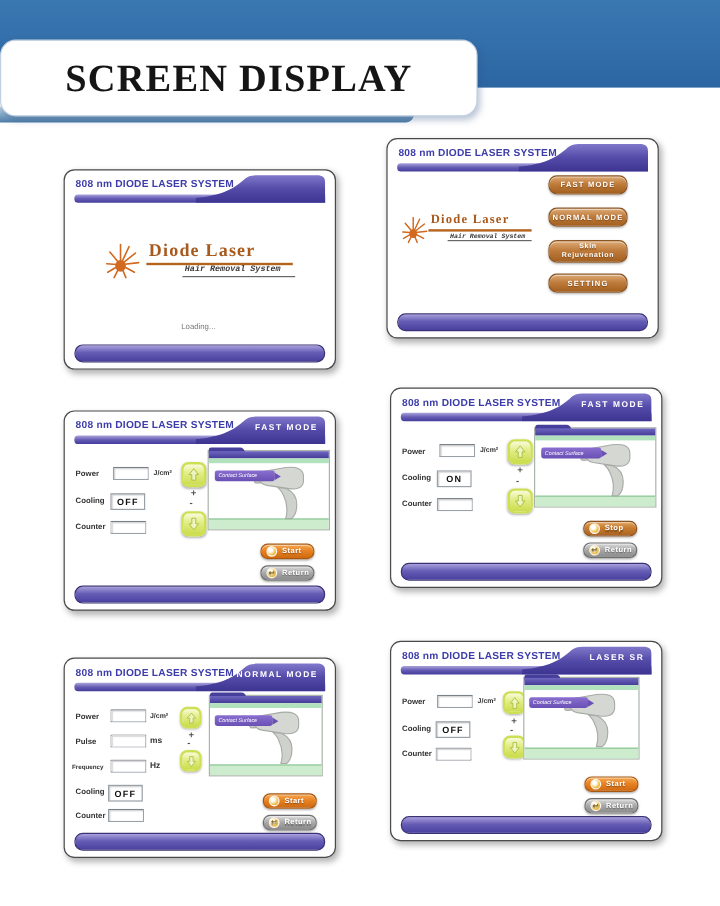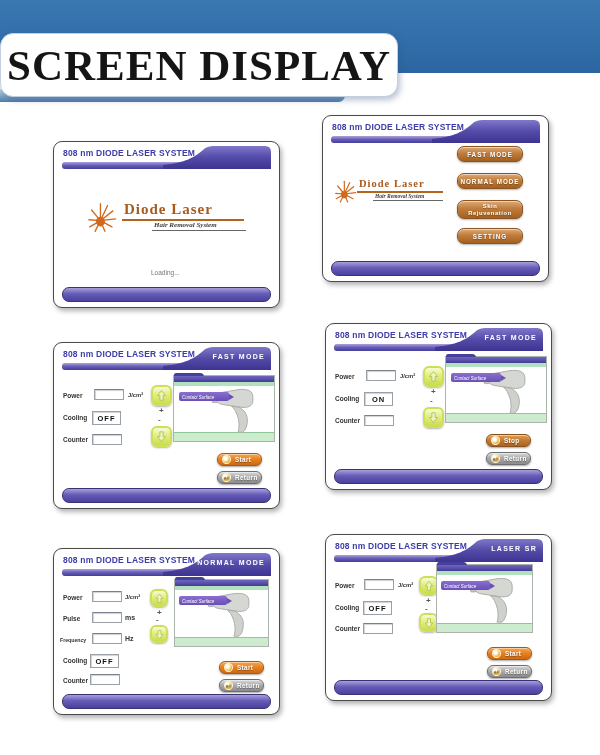--- a/index.html
+++ b/index.html
@@ -10,21 +10,21 @@
   .top-band{position:absolute;left:0;top:0;width:600px;height:73px;
     background:linear-gradient(#3a78b2,#2c66a2);}
   .title-ribbon{position:absolute;left:0;top:89px;width:345px;height:13px;
     background:linear-gradient(#c3d6e6,#7fa6c6 55%,#4e7da8);
     border-radius:0 10px 10px 0;z-index:1;}
   .title-box{position:absolute;left:0;top:33px;width:396px;height:62px;
     background:#ffffff;border:1px solid #c2cfe0;border-radius:13px;
     box-shadow:2px 3px 6px rgba(50,80,130,.35);z-index:2;
     display:flex;align-items:center;justify-content:center;}
   .title-box h1{margin:0;font-family:"Liberation Serif",serif;font-weight:bold;
-    font-size:43px;letter-spacing:1px;color:#151515;}
+    font-size:32px;letter-spacing:1px;color:#151515;}
 
   
   .win{position:absolute;width:225px;height:165px;background:#fff;
     border:1.5px solid #4a4a4a;border-radius:9px;
     box-shadow:2px 3px 5px rgba(0,0,0,.3);}
   .wh-title{position:absolute;left:9px;top:6px;font-size:8.5px;font-weight:bold;
     color:#3c3caa;letter-spacing:.2px;white-space:nowrap;z-index:3;}
   .wh-bar{position:absolute;left:8px;right:8px;top:20px;height:7px;
     background:linear-gradient(#aaa3dc,#655cb3 50%,#453c9c);
     border-radius:3px 0 0 3px;z-index:1;}
@@ -33,21 +33,21 @@
     font-weight:bold;letter-spacing:1.3px;z-index:4;white-space:nowrap;}
   .fbar{position:absolute;left:8px;right:8px;bottom:5px;height:13px;
     background:linear-gradient(#a79fdc,#655cb5 45%,#4a41a0);
     border:1px solid #393274;border-radius:7px;}
 
   
   .burst{position:absolute;}
   .logo-name{position:absolute;font-family:Liberation Serif, serif;font-weight:bold;
     color:#a85a1d;letter-spacing:1px;white-space:nowrap;}
   .logo-line{position:absolute;height:2px;background:#b5641e;}
-  .logo-sub{position:absolute;font-family:Liberation Serif, serif;font-style:italic;
+  .logo-sub{position:absolute;font-family:Liberation Mono, monospace;font-style:italic;
     font-weight:bold;color:#3a3a3a;white-space:nowrap;}
   .logo-subline{position:absolute;height:1px;background:#666;}
   .loading-text{position:absolute;font-size:6.5px;color:#777;}
 
   
   .menu-btn{position:absolute;left:134px;width:64px;
     background:linear-gradient(#dcab77,#c07c3c 45%,#a3601f);
     border:1px solid #8a5522;border-radius:7px;color:#fff;font-weight:bold;
     font-size:6.3px;letter-spacing:1px;display:flex;flex-direction:column;
     align-items:center;justify-content:center;text-align:center;

